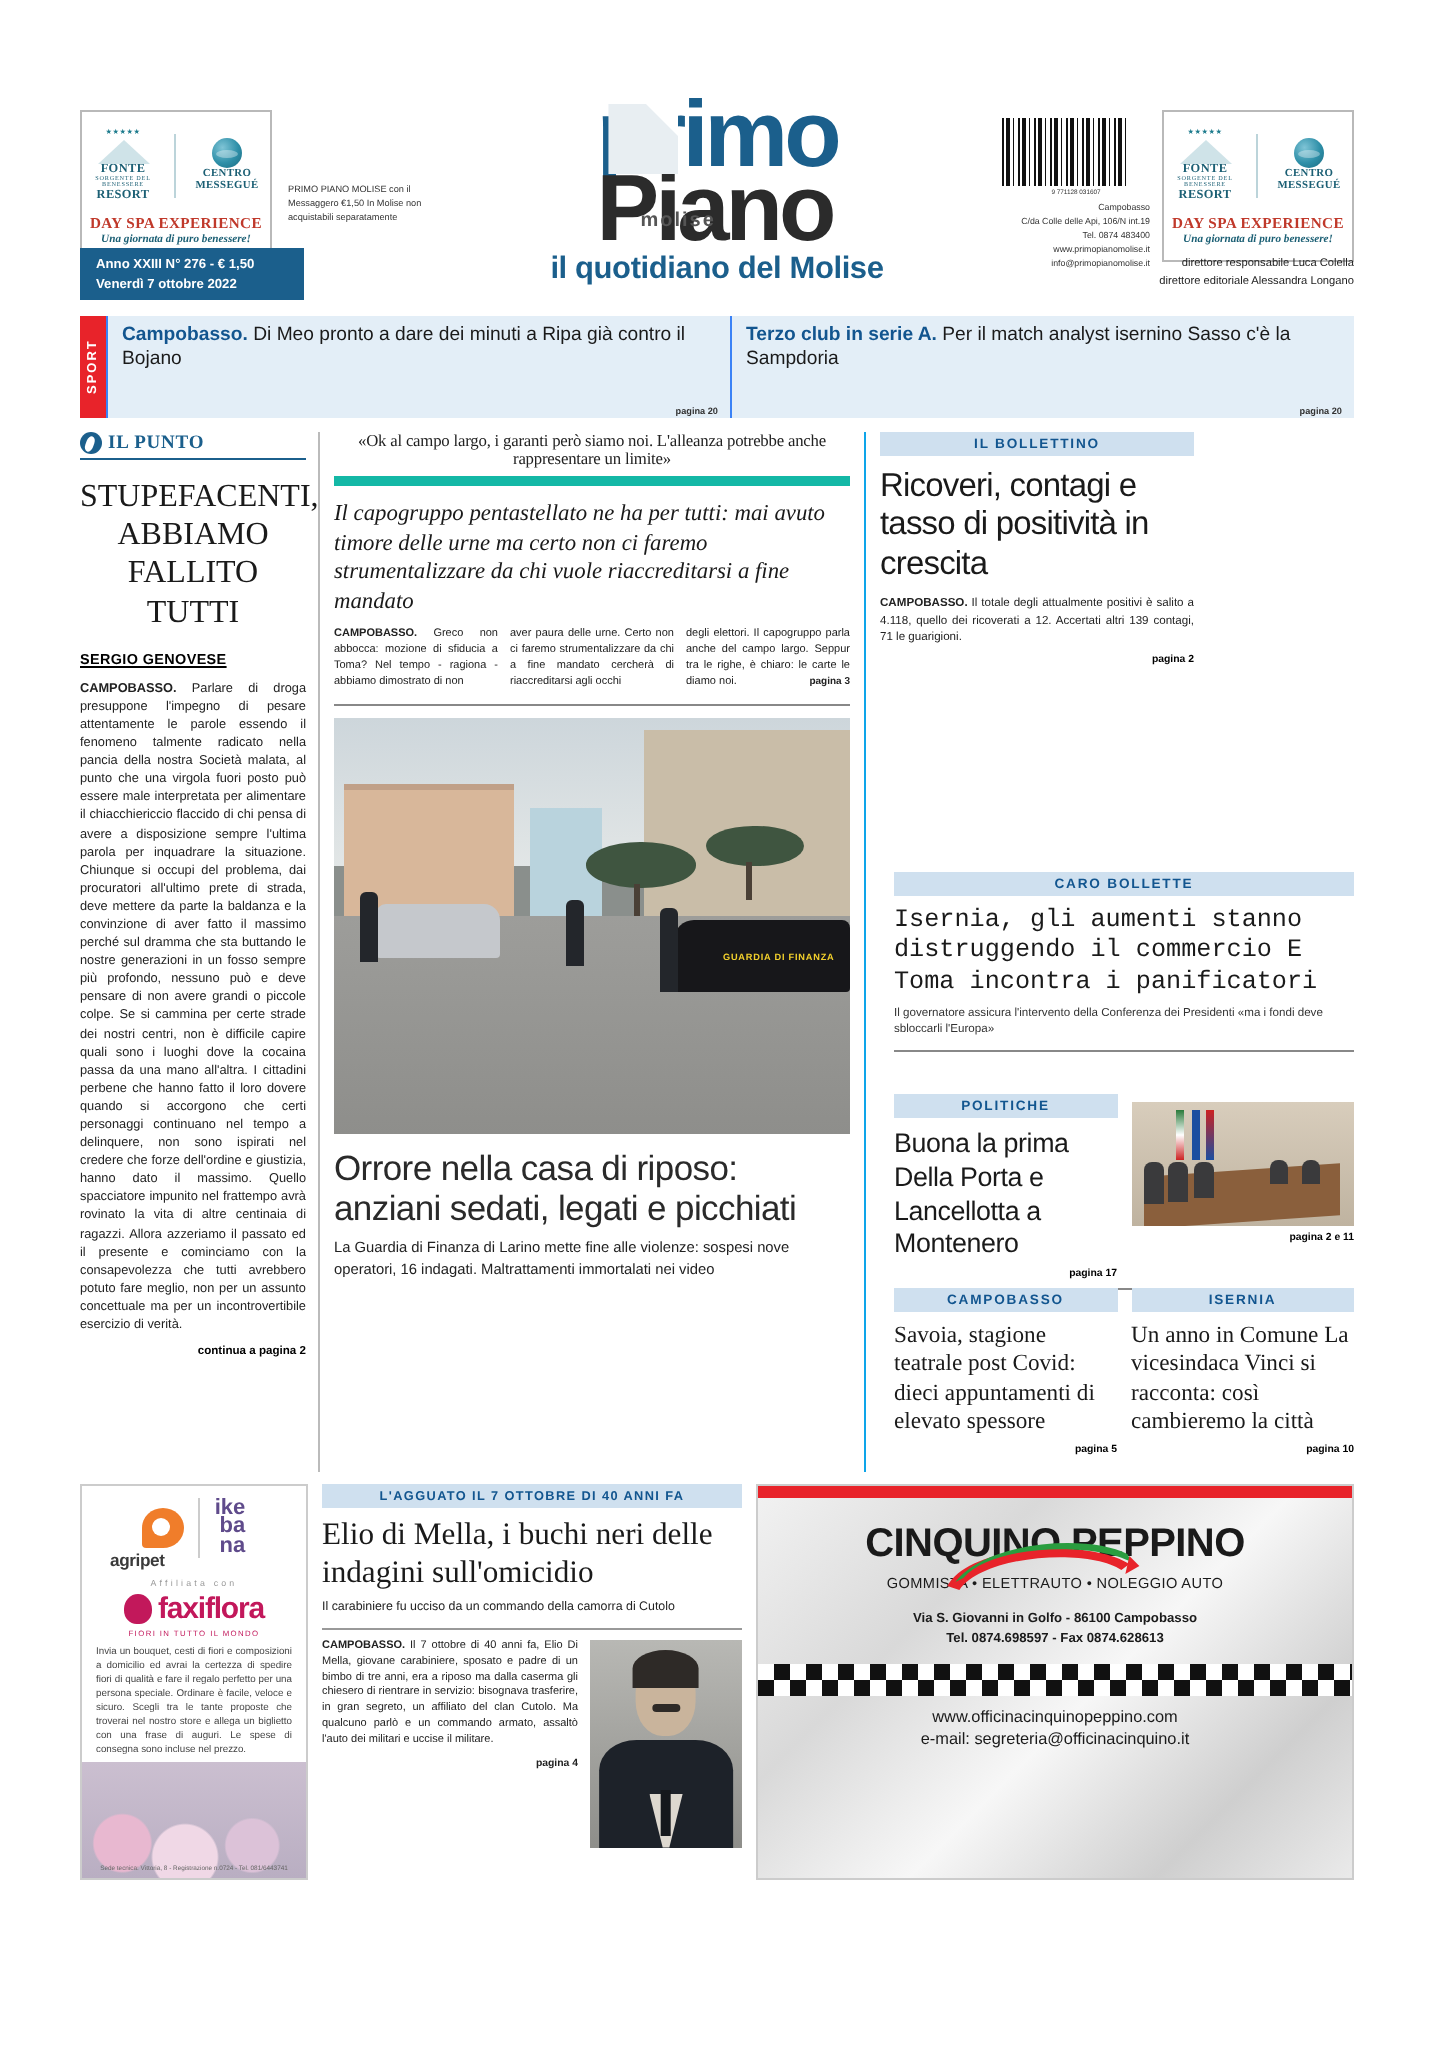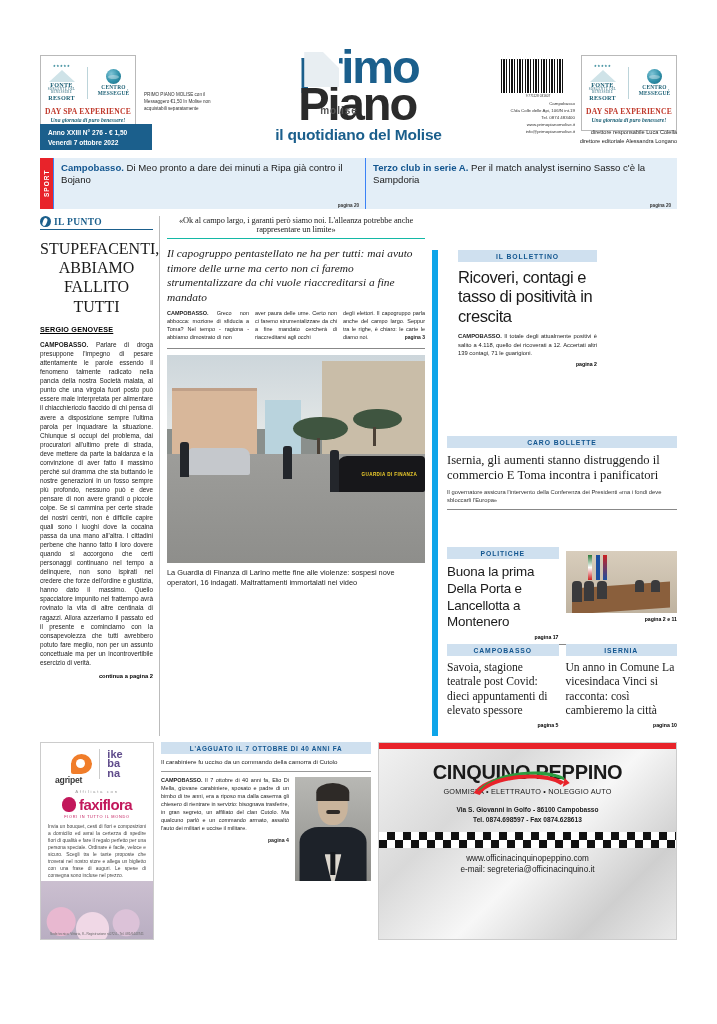--- a/index.html
+++ b/index.html
@@ -81,35 +81,35 @@
   .sport-item { flex: 1; padding: 4px 6px 2px 7px; position: relative; border-left: 1px solid #3b82f6;}
   .sport-item:first-of-type { border-left: none; }
   .sport-txt { font-size: 9.6px; line-height: 1.23; color: #1a1a1a; }
   .sport-txt b { color: #12558f; font-weight: bold; }
   .pg { font-size: 4.6px; font-weight: bold; color: #333; position: absolute; right: 6px; bottom: 1px; }
 
   
   .grid { display: flex; margin-top: 7px; height: 520px; }
   .col-left { width: 120px; padding-right: 6px; border-right: 1px solid #bbb; }
   .col-mid { width: 272px; padding: 0 7px; }
-  .col-right { width: 165px; padding-left: 20px; border-left: 6px solid #0ea5e9; margin-top: 34px;}
+  .col-right { width: 165px; padding-left: 7px; border-left: 1px solid #0ea5e9;}
 
   .punto-head { display: flex; align-items: center; gap: 3px; border-bottom: 1.5px solid #1b5f8c; padding-bottom: 2px;}
   .punto-icon { width: 11px; height: 11px; border-radius: 50%; background: #1b5f8c; position: relative;}
   .punto-icon:after { content:""; position:absolute; left:3.4px; top:1.6px; width:4px; height:7.5px; background:#fff; border-radius:50% / 40%; transform: rotate(20deg);}
   .punto-label { font-family: "Liberation Serif", serif; font-weight: bold; font-size: 9.5px; color: #1b5f8c; letter-spacing: .4px; }
 
   .punto-title { font-family: "Liberation Serif", serif; font-size: 16px; line-height: 1.2; color: #1a1a1a; text-align: center; margin-top: 9px; }
   .punto-author { font-size: 7.2px; font-weight: bold; text-decoration: underline; margin-top: 9px; letter-spacing: .2px;}
   .punto-body { font-size: 6.4px; line-height: 1.42; text-align: justify; margin-top: 6px; color: #222; }
   .punto-body b { font-weight: bold; }
   .punto-cont { font-size: 5.8px; font-weight: bold; text-align: right; margin-top: 6px; }
 
   .occhiello { font-family: "Liberation Serif", serif; font-size: 8.4px; color: #222; text-align: center;
-    border-bottom: 1px solid #14b8a6; padding-bottom: 4px; letter-spacing: -.1px;}
+    border-bottom: 5px solid #14b8a6; padding-bottom: 4px; letter-spacing: -.1px;}
   .main-title { font-family: "Liberation Serif", serif; font-weight: bold; font-size: 31.5px;
     line-height: 1.08; color: #2a1e18; margin-top: 6px; letter-spacing: -.8px; }
   .main-sub { font-family: "Liberation Serif", serif; font-style: italic; font-size: 11.4px;
     line-height: 1.28; margin-top: 7px; color: #1a1a1a; }
   .three-col { display: flex; gap: 6px; margin-top: 6px; }
   .three-col .c { flex: 1; font-size: 5.5px; line-height: 1.42; text-align: justify; color: #222; }
   .three-col .c b { font-weight: bold; }
   .pg-inline { font-weight: bold; font-size: 5px; float: right; }
   .rule { border-top: 1px solid #888; margin-top: 6px; }
 
@@ -156,21 +156,21 @@
   .bot-two > div { flex: 1; }
   .bot-title { font-family: "Liberation Serif", serif; font-size: 11.6px; line-height: 1.24; color:#1a1a1a;}
 
   
   .bottom { display: flex; margin-top: 6px; height: 198px; gap: 7px; }
   .bot-ad { width: 114px; border: 1px solid #ccc; position: relative; overflow: hidden; background:#fff;}
   .agripet-row { display:flex; align-items:center; justify-content:center; gap:7px; padding-top:6px;}
   .agripet-mark { width:21px; height:20px; background:#f07d2a; border-radius:50% 50% 50% 10%; position:relative;}
   .agripet-mark:after{content:""; position:absolute; left:5px; top:5px; width:9px; height:9px; border-radius:50%; background:#fff;}
   .agripet-word { font-size:8.6px; font-weight:bold; color:#3a3a3a; letter-spacing:-.2px;}
-  .ike-logo { font-size:11px; font-weight:bold; color:#7ab648; line-height:.86; text-align:left;}
+  .ike-logo { font-size:11px; font-weight:bold; color:#7ab648; line-height:.86; text-align:right;}
   .ike-logo span { color:#5f4b8b;}
   .vsep { width:1px; height:30px; background:#ccc;}
   .affil { font-size:4.4px; color:#999; text-align:center; letter-spacing:1.6px; margin-top:4px;}
   .faxi-row { display:flex; align-items:center; justify-content:center; gap:3px; margin-top:2px;}
   .faxi-rose { width:14px; height:15px; background:#c2185b; border-radius:50% 50% 45% 45%;}
   .faxi-word { font-size:15px; font-weight:bold; color:#c2185b; letter-spacing:-.6px;}
   .faxi-sub { font-size:3.9px; color:#c2185b; text-align:center; letter-spacing:.7px; margin-top:1px;}
   .faxi-body { font-size:4.9px; line-height:1.42; color:#444; padding:5px 7px 0 7px; text-align:justify;}
   .flowers { position:absolute; left:0; bottom:0; width:100%; height:58px;
     background: radial-gradient(circle at 18% 70%, #e8b8d0 0 14px, transparent 15px),
@@ -357,36 +357,37 @@
         <div class="tree" style="left:72%; top:26%; width:19%; height:10%;"></div>
         <div class="trunk" style="left:80%; top:35%; height:9%;"></div>
         <div class="ground"></div>
         <div class="car-silver"></div>
         <div class="car-gdf"></div>
         <div class="gdf-text">GUARDIA DI FINANZA</div>
         <div class="fig" style="left:5%; bottom:41%; height:17%;"></div>
         <div class="fig" style="left:45%; bottom:40%; height:16%;"></div>
         <div class="fig" style="left:63%; bottom:34%; height:20%;"></div>
       </div>
+      <div class="photo-cap-title">Orrore nella casa di riposo: anziani sedati, legati e picchiati</div>
       <div class="photo-cap-sub">La Guardia di Finanza di Larino mette fine alle violenze: sospesi nove operatori, 16 indagati. Maltrattamenti immortalati nei video</div>
     </div>
 
     <div class="col-right">
       <div class="kicker">IL BOLLETTINO</div>
       <div class="r-title">Ricoveri, contagi e tasso di positività in crescita</div>
       <div class="r-body">
         <b>CAMPOBASSO.</b><span> Il totale degli attualmente positivi è salito a 4.118, quello dei ricoverati a 12. Accertati altri 139 contagi, 71 le guarigioni.</span>
       </div>
       <div class="r-pg">pagina 2</div>
     </div>
   </div>
 
   <div class="span-sec" style="top:436px;">
     <div class="kicker">CARO BOLLETTE</div>
-    <div class="serif-title" style="margin-top:5px;">Isernia, gli aumenti stanno distruggendo il commercio E Toma incontra i panificatori</div>
+    <div class="serif-title" style="margin-top:5px;font-family:Liberation Mono, monospace;">Isernia, gli aumenti stanno distruggendo il commercio E Toma incontra i panificatori</div>
     <div class="small-sub">Il governatore assicura l'intervento della Conferenza dei Presidenti «ma i fondi deve sbloccarli l'Europa»</div>
     <div class="rule" style="margin-top:5px;"></div>
   </div>
 
   <div class="span-sec" style="top:547px;">
     <div class="two-up">
       <div>
         <div class="kicker">POLITICHE</div>
         <div class="pol-title">Buona la prima Della Porta e Lancellotta a Montenero</div>
         <div class="r-pg">pagina 17</div>
@@ -448,20 +449,21 @@
         <div class="faxi-word">faxiflora</div>
       </div>
       <div class="faxi-sub">FIORI IN TUTTO IL MONDO</div>
       <div class="faxi-body">Invia un bouquet, cesti di fiori e composizioni a domicilio ed avrai la certezza di spedire fiori di qualità e fare il regalo perfetto per una persona speciale. Ordinare è facile, veloce e sicuro. Scegli tra le tante proposte che troverai nel nostro store e allega un biglietto con una frase di auguri. Le spese di consegna sono incluse nel prezzo.</div>
       <div class="flowers"></div>
       <div class="faxi-fine">Sede tecnica: Vittoria, 8 - Registrazione n.0724 - Tel. 081/6443741</div>
     </div>
 
     <div class="bot-mid">
       <div class="bot-kicker">L'AGGUATO IL 7 OTTOBRE DI 40 ANNI FA</div>
+      <div class="bot-mid-title">Elio di Mella, i buchi neri delle indagini sull'omicidio</div>
       <div class="bot-mid-sub">Il carabiniere fu ucciso da un commando della camorra di Cutolo</div>
       <div class="bot-mid-flex">
         <div class="bot-mid-text">
           <b>CAMPOBASSO.</b><span> Il 7 ottobre di 40 anni fa, Elio Di Mella, giovane carabiniere, sposato e padre di un bimbo di tre anni, era a riposo ma dalla caserma gli chiesero di rientrare in servizio: bisognava trasferire, in gran segreto, un affiliato del clan Cutolo. Ma qualcuno parlò e un commando armato, assaltò l'auto dei militari e uccise il militare.</span>
           <div class="bot-mid-pg" style="text-align:right;">pagina 4</div>
         </div>
         <div class="portrait">
           <div class="p-body"></div>
           <div class="p-head"></div>
           <div class="p-hair"></div>

